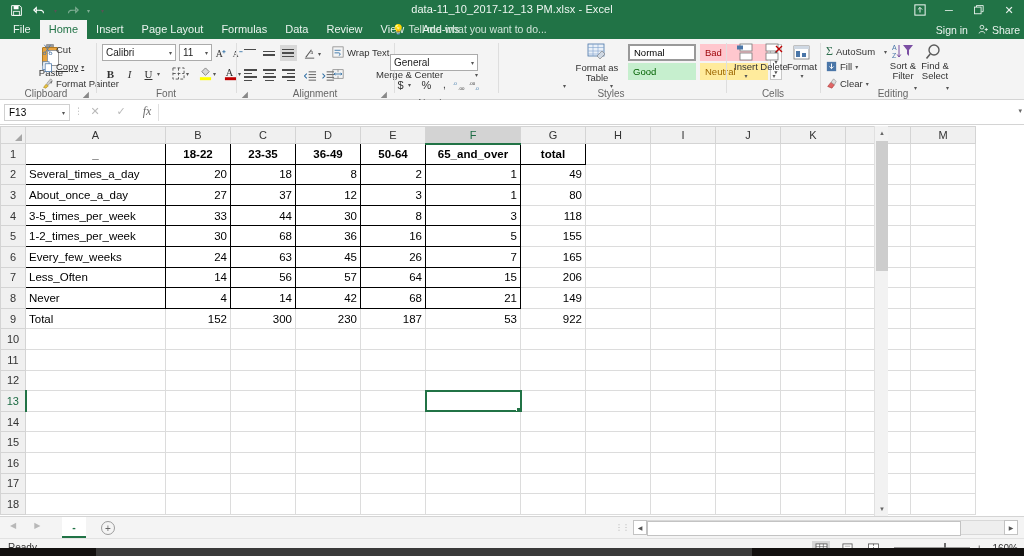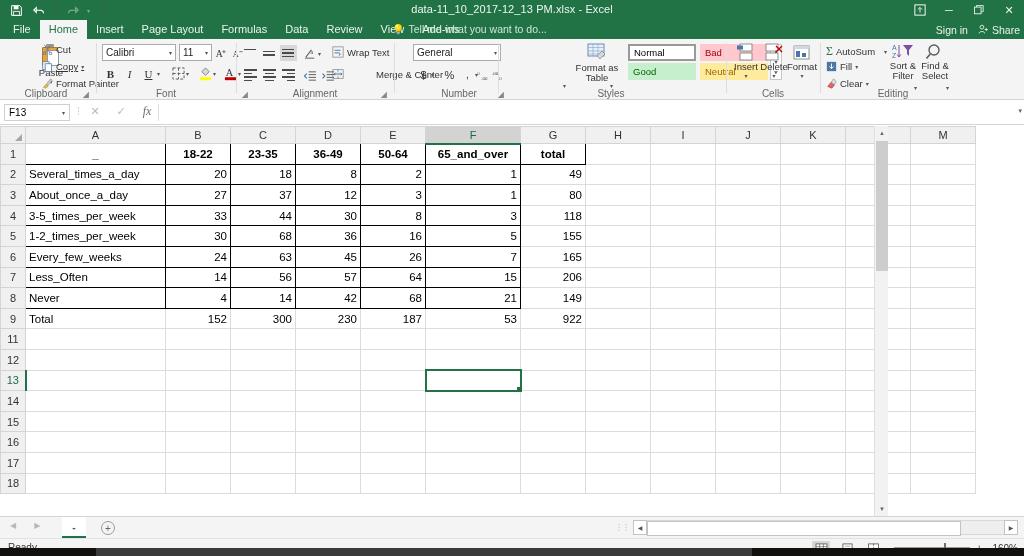--- a/index.html
+++ b/index.html
@@ -422,21 +422,21 @@
             <path d="M2.5 7 H11.5 M4 5.5 L2.5 7 L4 8.5 M10 5.5 L11.5 7 L10 8.5" stroke="#2b6ca3" stroke-width="1" fill="none"></path>
           </svg>
         <span>Merge &amp; Center</span>
         <span class="caret">▾</span>
       </div>
       <div class="rgroup-label">Alignment</div>
       <div class="dlg">◢</div>
     </div>
     <div class="rgroup-sep" style="left:394px;"></div>
 
-    <div class="rgroup" style="left:411px; width:96px;">
+    <div class="rgroup" style="left:388px; width:96px;margin-top:10px;">
       <div class="fontbox" style="left:2px; top:5px; width:88px;">
         <span>General</span>
         <span class="cv">▾</span>
       </div>
       <div class="fmtbtn" style="left:4px; top:27px;">$</div>
       <span class="caret" style="position:absolute; left:20px; top:32px;">▾</span>
       <div class="fmtbtn" style="left:30px; top:27px;">%</div>
       <div class="fmtbtn sm" style="left:48px; top:27px;">,</div>
       <div class="fmtbtn" style="left:63px; top:27px;">
         <svg width="14" height="12" viewBox="0 0 16 13">
@@ -758,20 +758,36 @@
           <td class="cell num">922</td>
           <td class="cell"></td>
           <td class="cell"></td>
           <td class="cell"></td>
           <td class="cell"></td>
           <td class="cell"></td>
           <td class="cell"></td>
         </tr>
 
         <tr>
+          <th class="rowhead">10</th>
+          <td class="cell"></td>
+            <td class="cell"></td>
+          <td class="cell"></td>
+            <td class="cell"></td>
+          <td class="cell"></td>
+            <td class="cell"></td>
+          <td class="cell"></td>
+            <td class="cell"></td>
+          <td class="cell"></td>
+            <td class="cell"></td>
+          <td class="cell"></td>
+            <td class="cell"></td>
+          <td class="cell"></td>
+        </tr>
+        <tr>
           <th class="rowhead">11</th>
           <td class="cell"></td>
             <td class="cell"></td>
           <td class="cell"></td>
             <td class="cell"></td>
           <td class="cell"></td>
             <td class="cell"></td>
           <td class="cell"></td>
             <td class="cell"></td>
           <td class="cell"></td>

